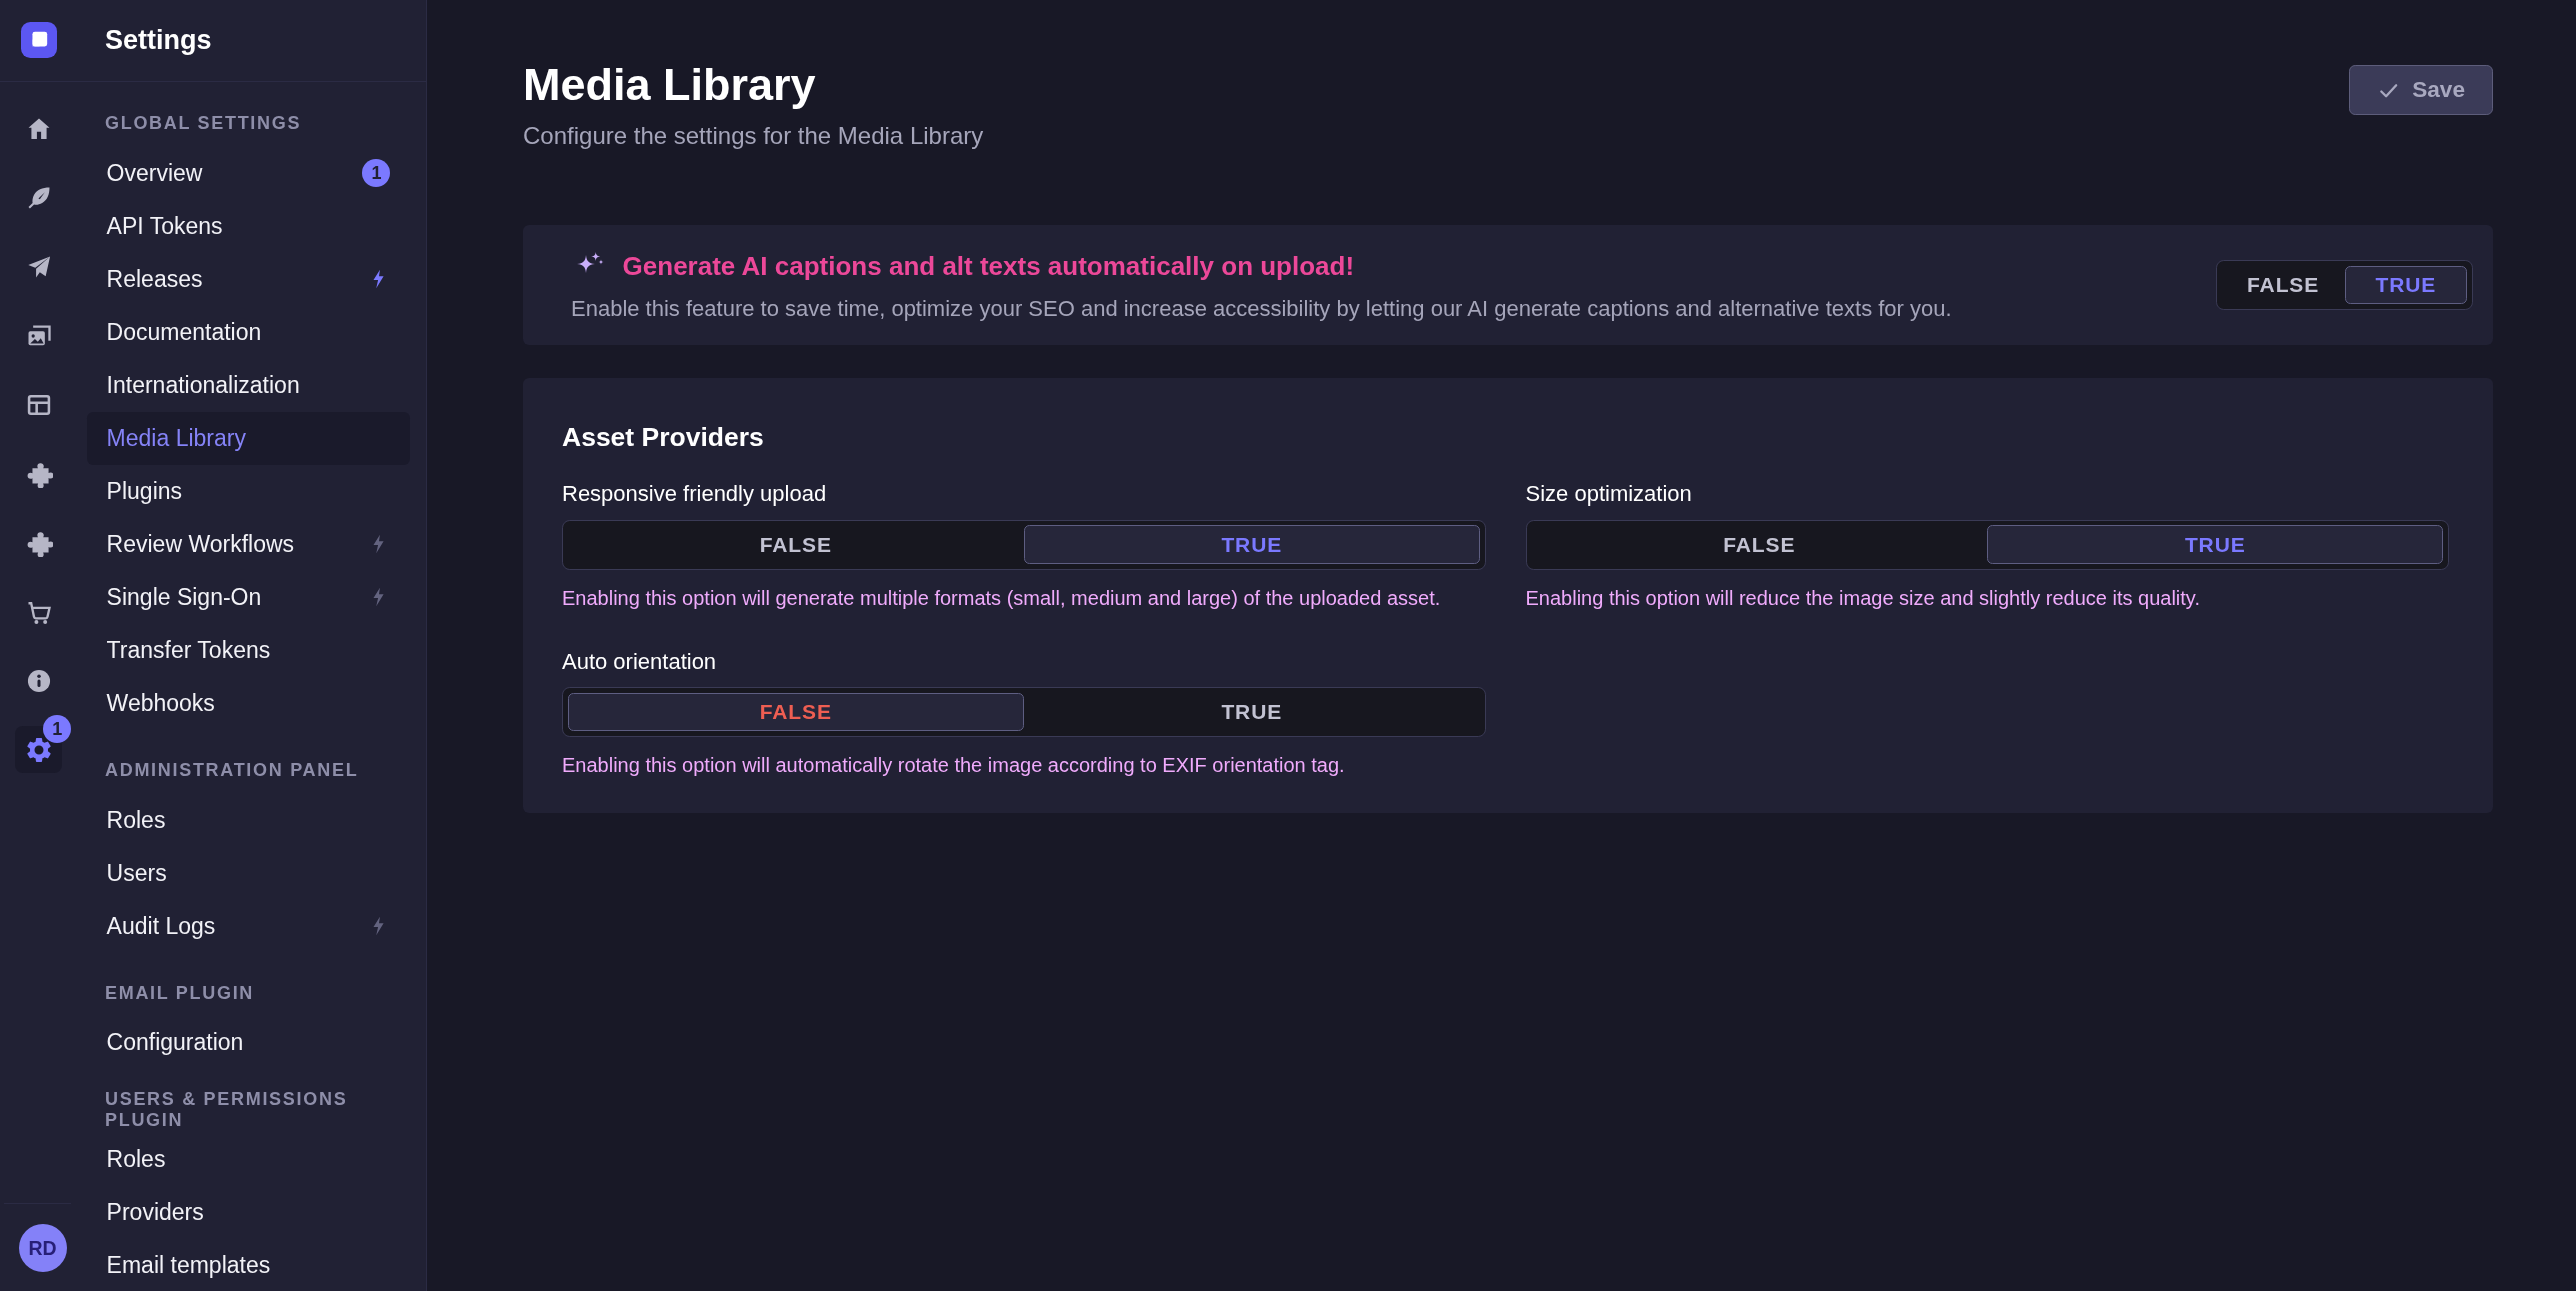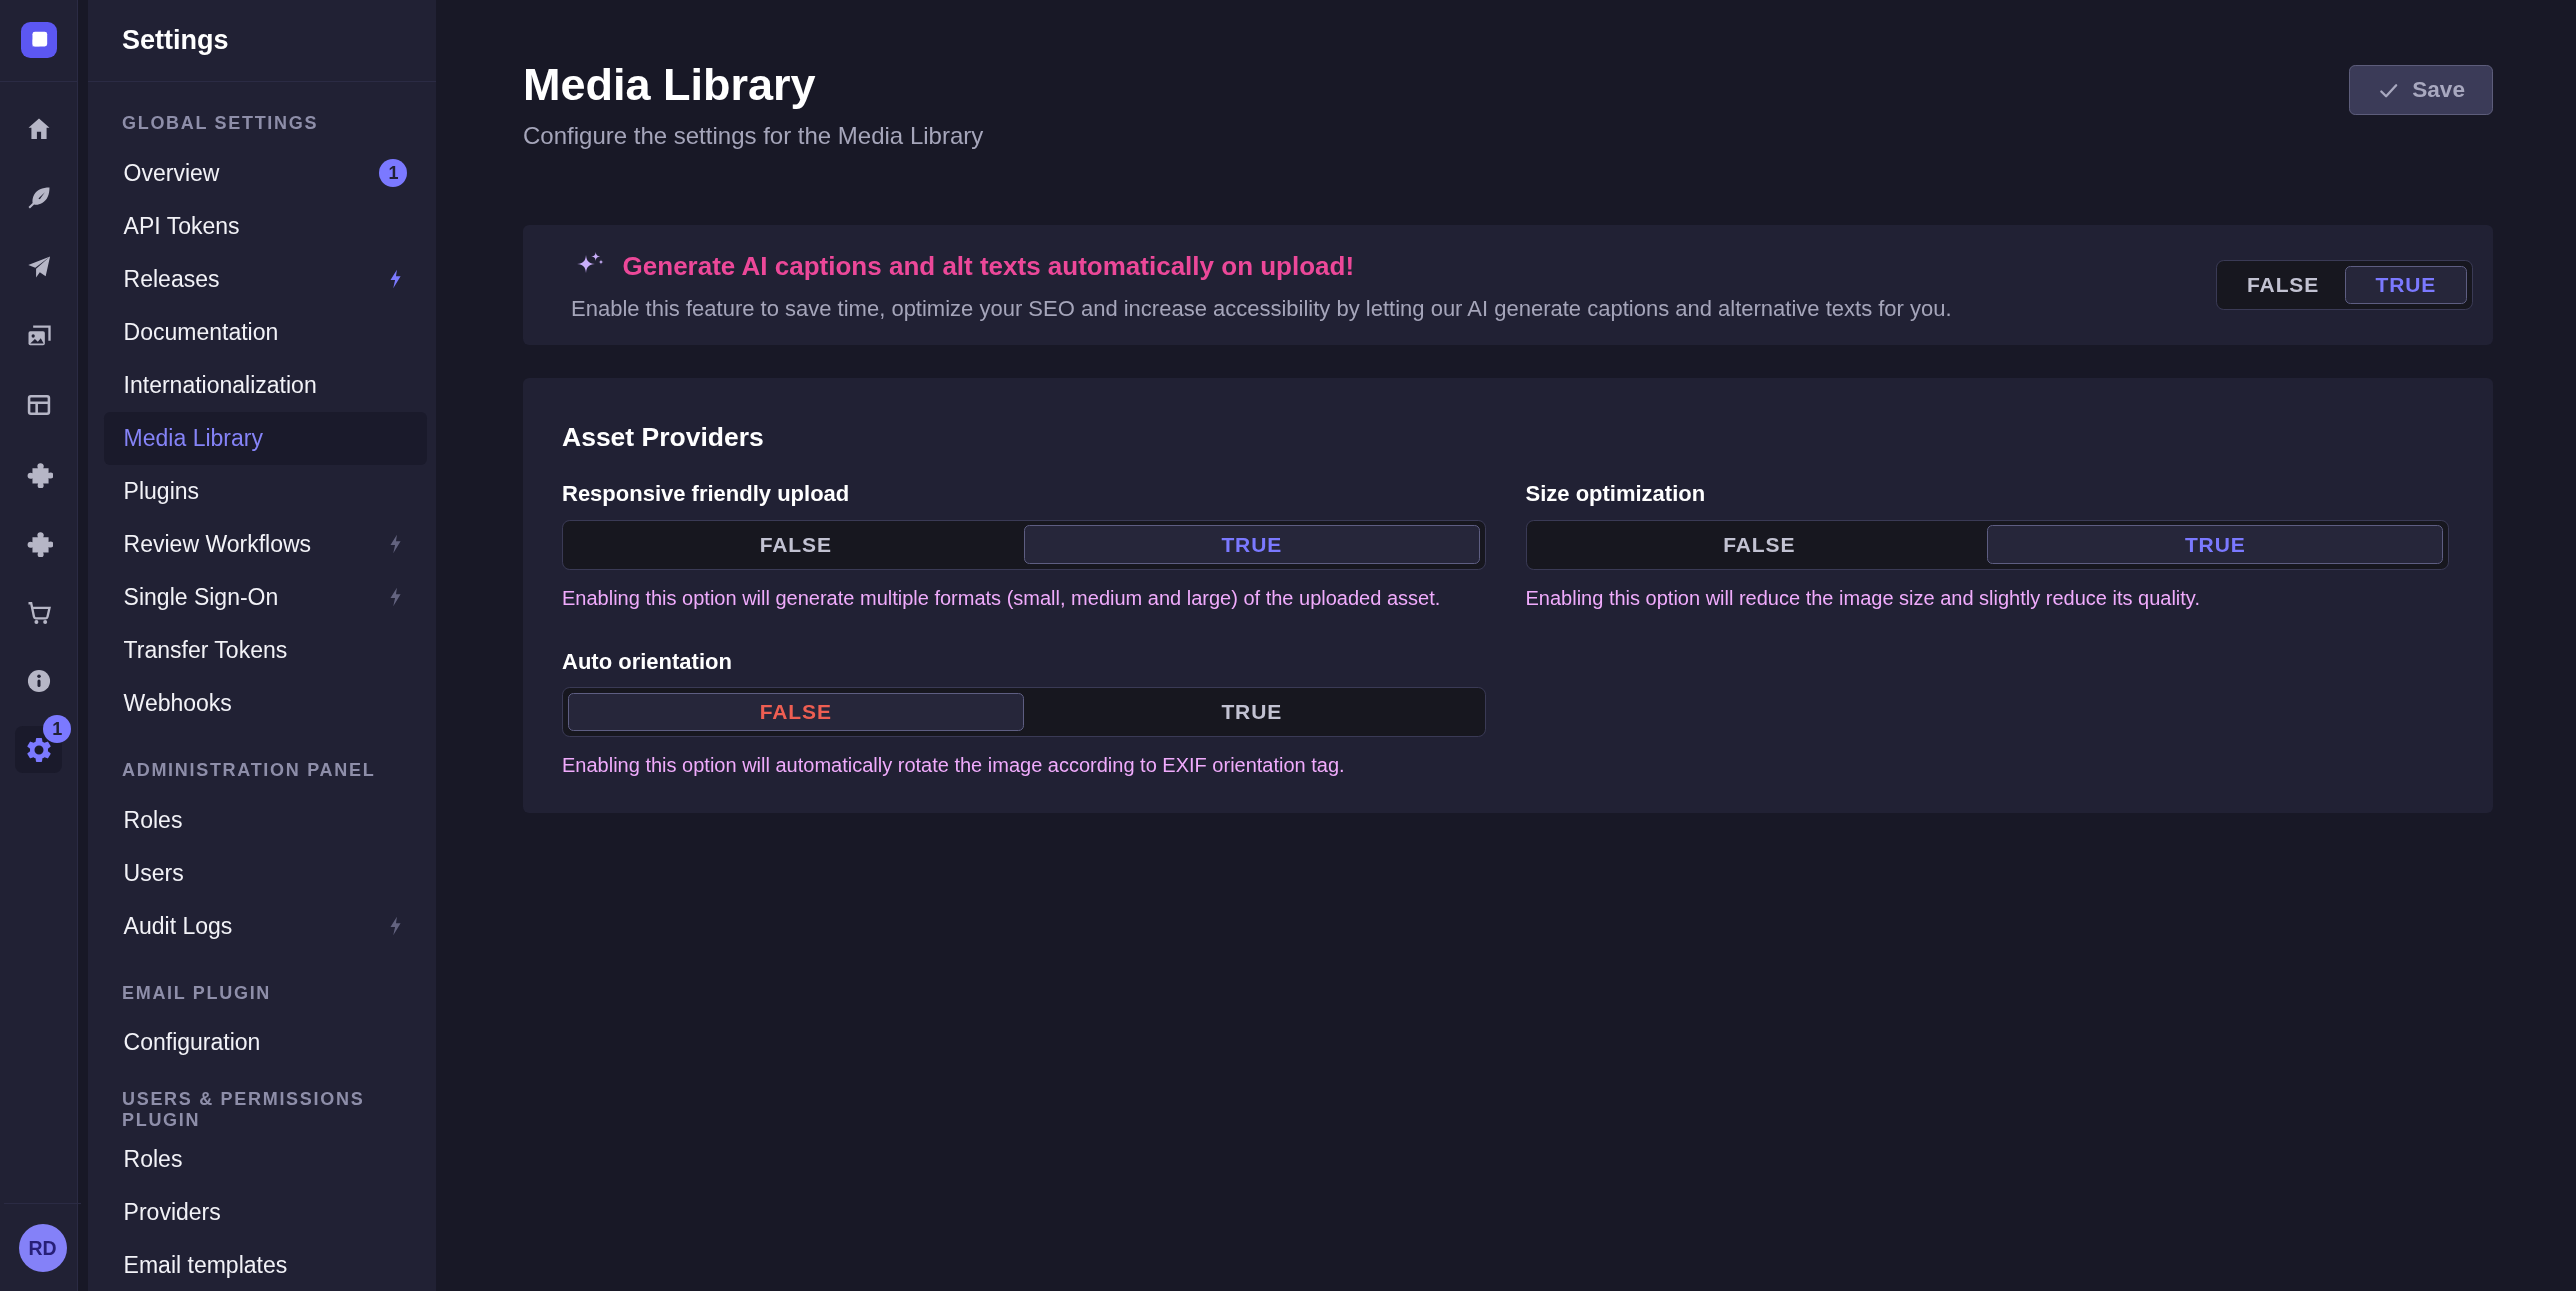--- a/index.html
+++ b/index.html
@@ -44,21 +44,21 @@
     display: flex; align-items: center; justify-content: center;
   }
   .avatar {
     width: 48px; height: 48px; border-radius: 50%; background: #8481f8;
     display: flex; align-items: center; justify-content: center;
     color: #271f78; font-size: 19.5px; font-weight: 700; cursor: pointer;
   }
 
   
   .subnav {
-    position: absolute; left: 88px; top: 0; width: 356px; height: 1292px;
+    position: absolute; left: 71px; top: 0; width: 356px; height: 1292px;
     background: #212134; border-right: 1.6px solid #2b2b44;
   }
   .subnav-header {
     height: 82px; border-bottom: 1.6px solid #2b2b44;
     display: flex; align-items: center; padding-left: 34px;
   }
   .subnav-title { font-size: 27px; font-weight: 700; color: #ffffff; }
   .subnav-list { padding-top: 26px; }
   .nav-section { margin-top: 25px; }
   .nav-section:first-child { margin-top: 0; }
@@ -125,21 +125,21 @@
   
   .asset-panel {
     margin-top: 33px; background: #212134; border-radius: 6.2px;
     padding: 44px 44px 36px 39px;
   }
   .panel-title { font-size: 26.5px; font-weight: 600; color: #ffffff; }
   .fields-grid {
     margin-top: 28px; display: grid; grid-template-columns: 1fr 1fr;
     column-gap: 40px; row-gap: 39px;
   }
-  .field-label { font-size: 22px; font-weight: 700; color: #ffffff; }
+  .field-label { font-size: 22px; font-weight: 400; color: #ffffff; }
   .field .toggle { margin-top: 12.5px; }
   .field-desc { margin-top: 17px; font-size: 20px; color: #f0abfc; }
 
   .icon-grey { color: #b6b6c6; }
   .icon-purple { color: #7b79ff; }
 </style>
 </head>
 <body>
 
 <div id="app">

